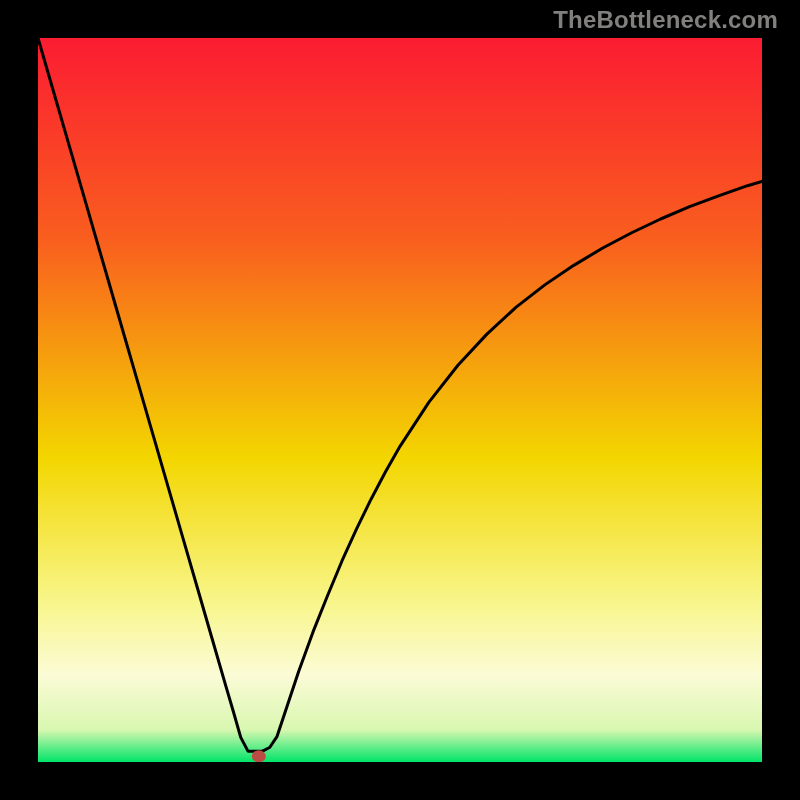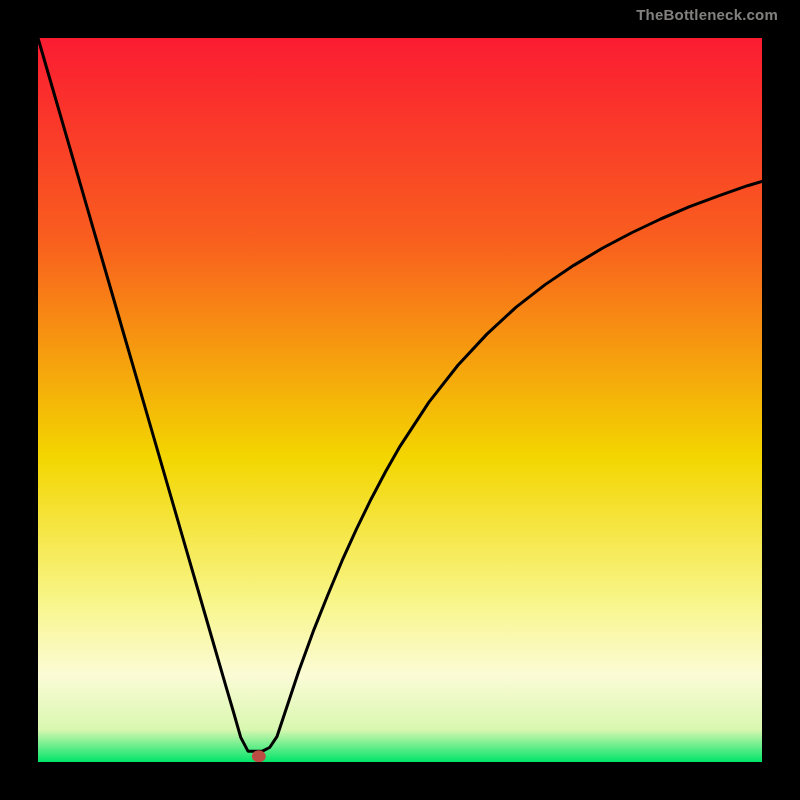--- a/index.html
+++ b/index.html
@@ -21,21 +21,21 @@
     left: 38px;
     top: 38px;
     width: 724px;
     height: 724px;
   }
   .watermark {
     position: absolute;
     top: 6px;
     right: 22px;
     font-family: Arial, Helvetica, sans-serif;
-    font-size: 15px;
+    font-size: 24px;
     font-weight: 600;
     color: #81807e;
     letter-spacing: 0.2px;
   }
 </style>
 </head>
 <body>
 
 <div class="frame">
   <div class="watermark">TheBottleneck.com</div>

